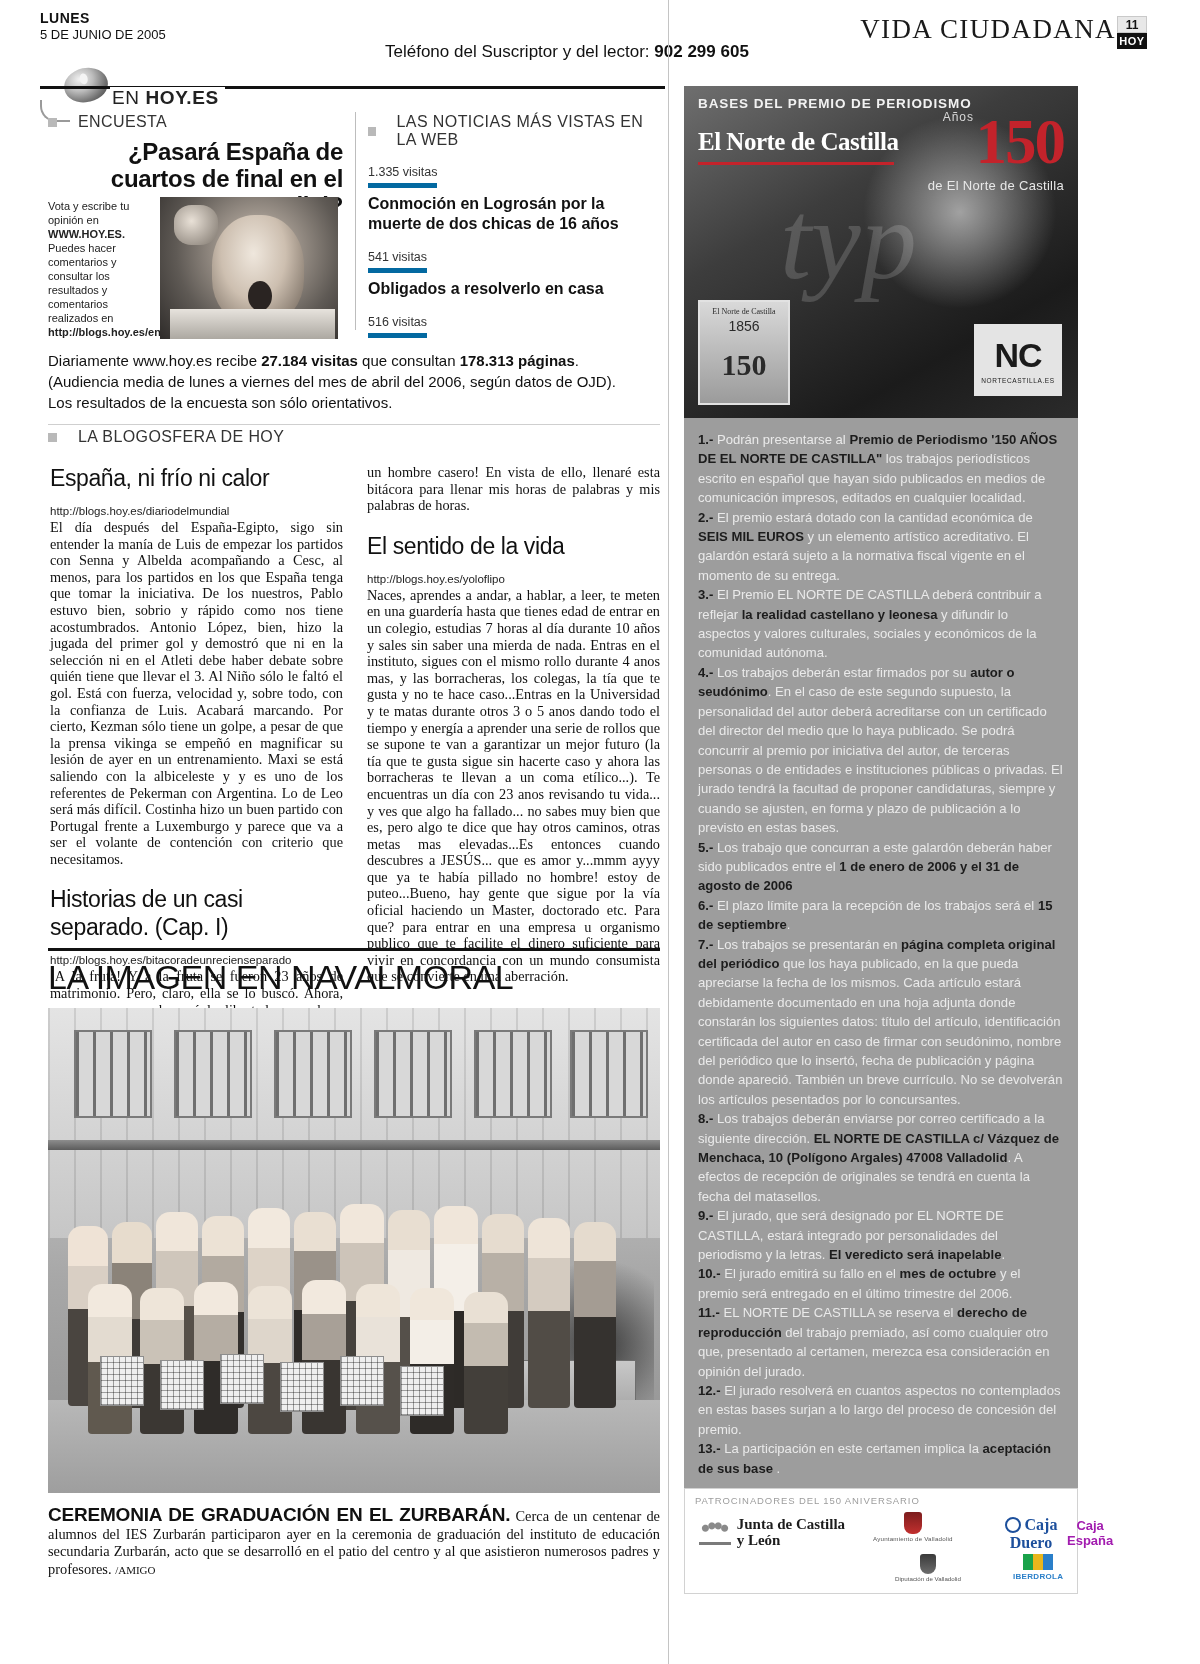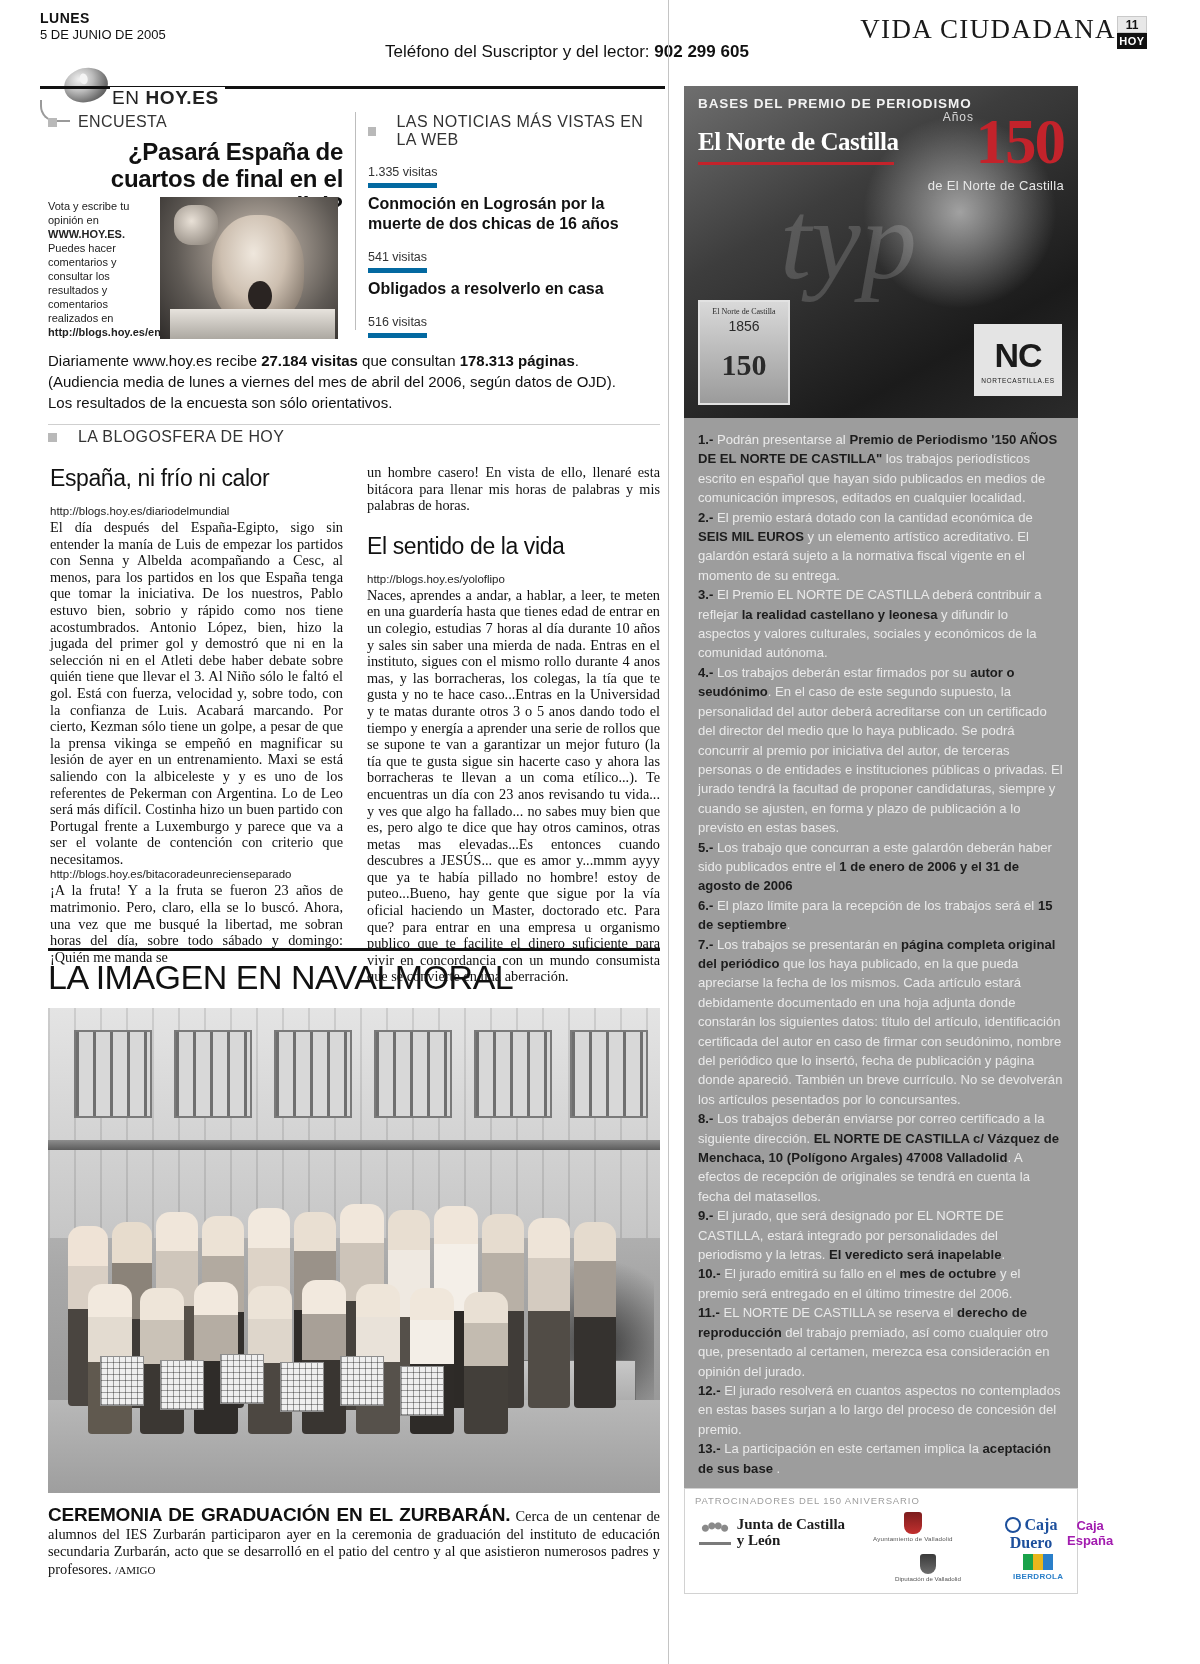--- a/index.html
+++ b/index.html
@@ -466,20 +466,21 @@
   <span class="sq"></span>
   <span>LA BLOGOSFERA DE HOY</span>
 </div>
 
 <div class="blog-cols">
   <div class="bcol bcol-l">
     <h2 class="blog-title">España, ni frío ni calor</h2>
     <div class="blog-url">http://blogs.hoy.es/diariodelmundial</div>
     <div class="blog-text">El día después del España-Egipto, sigo sin entender la manía de Luis de empezar los partidos con Senna y Albelda acompañando a Cesc, al menos, para los partidos en los que España tenga que tomar la iniciativa. De los nuestros, Pablo estuvo bien, sobrio y rápido como nos tiene acostumbrados. Antonio López, bien, hizo la jugada del primer gol y demostró que ni en la selección ni en el Atleti debe haber debate sobre quién tiene que llevar el 3. Al Niño sólo le faltó el gol. Está con fuerza, velocidad y, sobre todo, con la confianza de Luis. Acabará marcando. Por cierto, Kezman sólo tiene un golpe, a pesar de que la prensa vikinga se empeñó en magnificar su lesión de ayer en un entrenamiento. Maxi se está saliendo con la albiceleste y y es uno de los referentes de Pekerman con Argentina. Lo de Leo será más difícil. Costinha hizo un buen partido con Portugal frente a Luxemburgo y parece que va a ser el volante de contención con criterio que necesitamos.</div>
 
+    <h2 class="blog-title" style="margin-top:18px;">Historias de un casi separado. (Cap. I)</h2>
     <div class="blog-url">http://blogs.hoy.es/bitacoradeunrecienseparado</div>
     <div class="blog-text">¡A la fruta! Y a la fruta se fueron 23 años de matrimonio. Pero, claro, ella se lo buscó. Ahora, una vez que me busqué la libertad, me sobran horas del día, sobre todo sábado y domingo: ¡Quién me manda se</div>
   </div>
 
   <div class="bcol bcol-r">
     <div class="blog-text">un hombre casero! En vista de ello, llenaré esta bitácora para llenar mis horas de palabras y mis palabras de horas.</div>
 
     <h2 class="blog-title" style="margin-top:18px;">El sentido de la vida</h2>
     <div class="blog-url">http://blogs.hoy.es/yoloflipo</div>
     <div class="blog-text">Naces, aprendes a andar, a hablar, a leer, te meten en una guardería hasta que tienes edad de entrar en un colegio, estudias 7 horas al día durante 10 años y sales sin saber una mierda de nada. Entras en el instituto, sigues con el mismo rollo durante 4 anos mas, y las borracheras, los colegas, la tía que te gusta y no te hace caso...Entras en la Universidad y te matas durante otros 3 o 5 anos dando todo el tiempo y energía a aprender una serie de rollos que se supone te van a garantizar un mejor futuro (la tía que te gusta sigue sin hacerte caso y ahora las borracheras te llevan a un coma etílico...). Te encuentras un día con 23 anos revisando tu vida... y ves que algo ha fallado... no sabes muy bien que es, pero algo te dice que hay otros caminos, otras metas mas elevadas...Es entonces cuando descubres a JESÚS... que es amor y...mmm ayyy que ya te había pillado no hombre! estoy de puteo...Bueno, hay gente que sigue por la vía oficial haciendo un Master, doctorado etc. Para que? para entrar en una empresa u organismo publico que te facilite el dinero suficiente para vivir en concordancia con un mundo consumista que se convierte en una aberración.</div>

